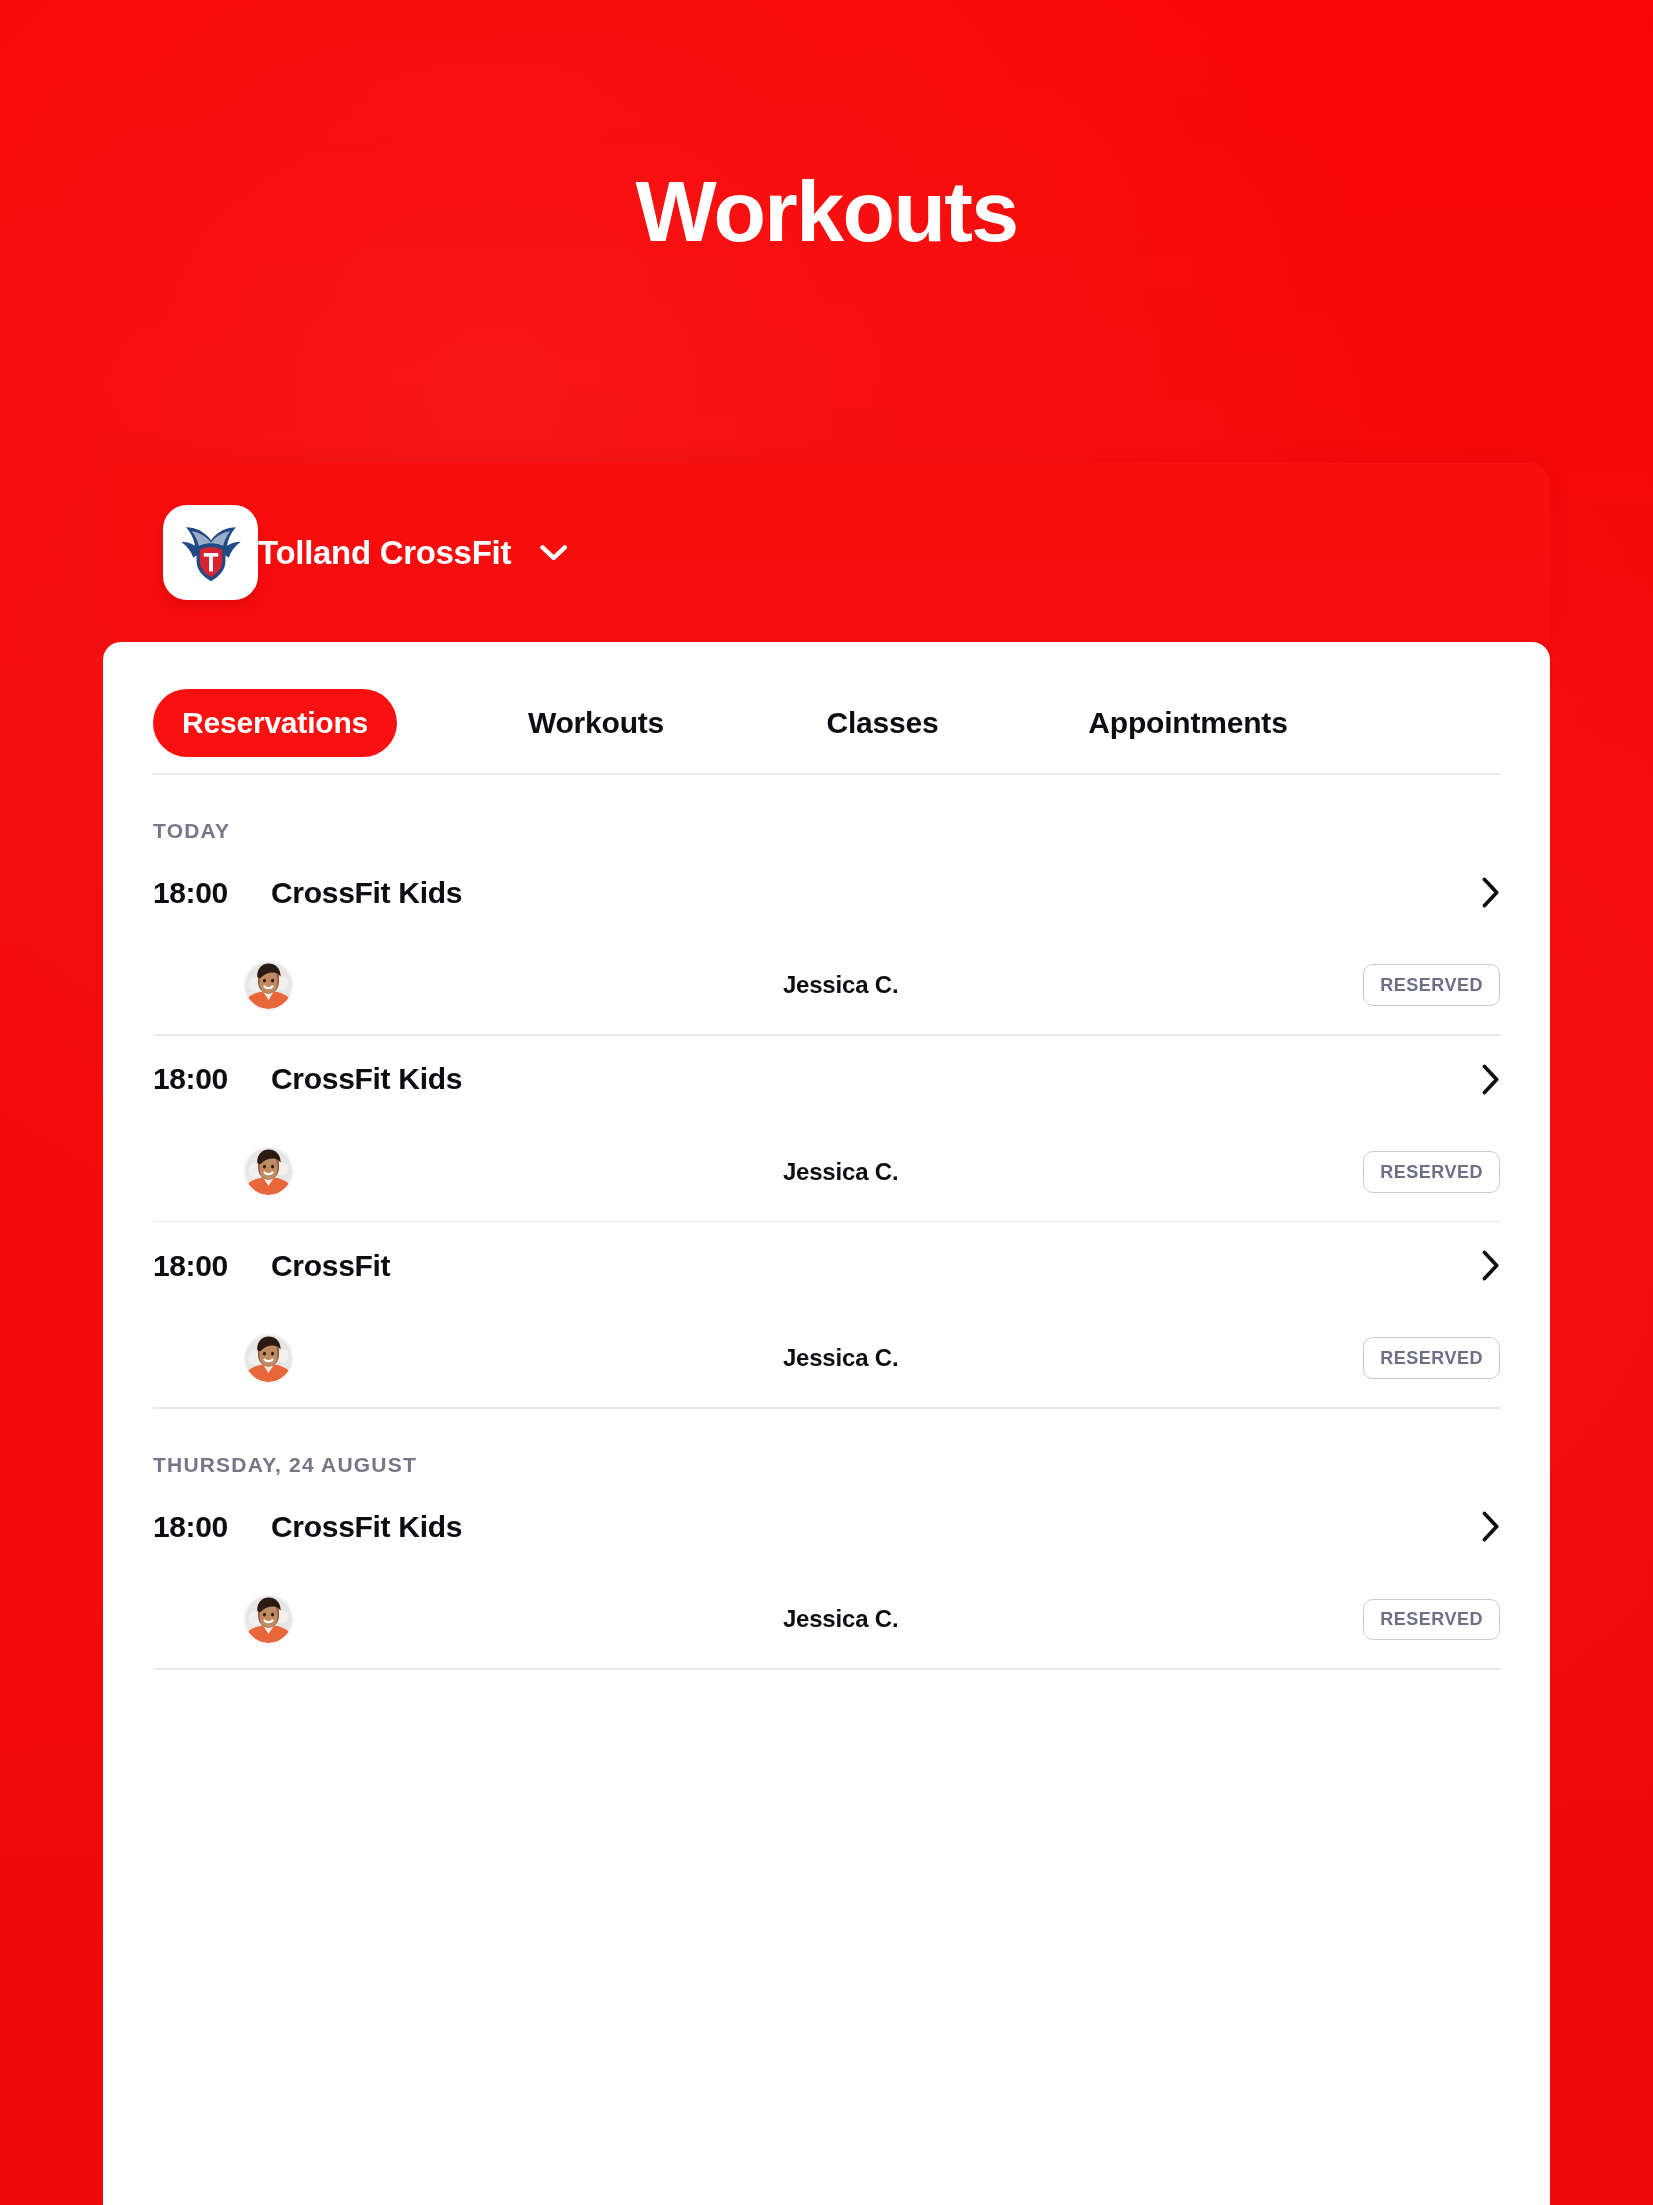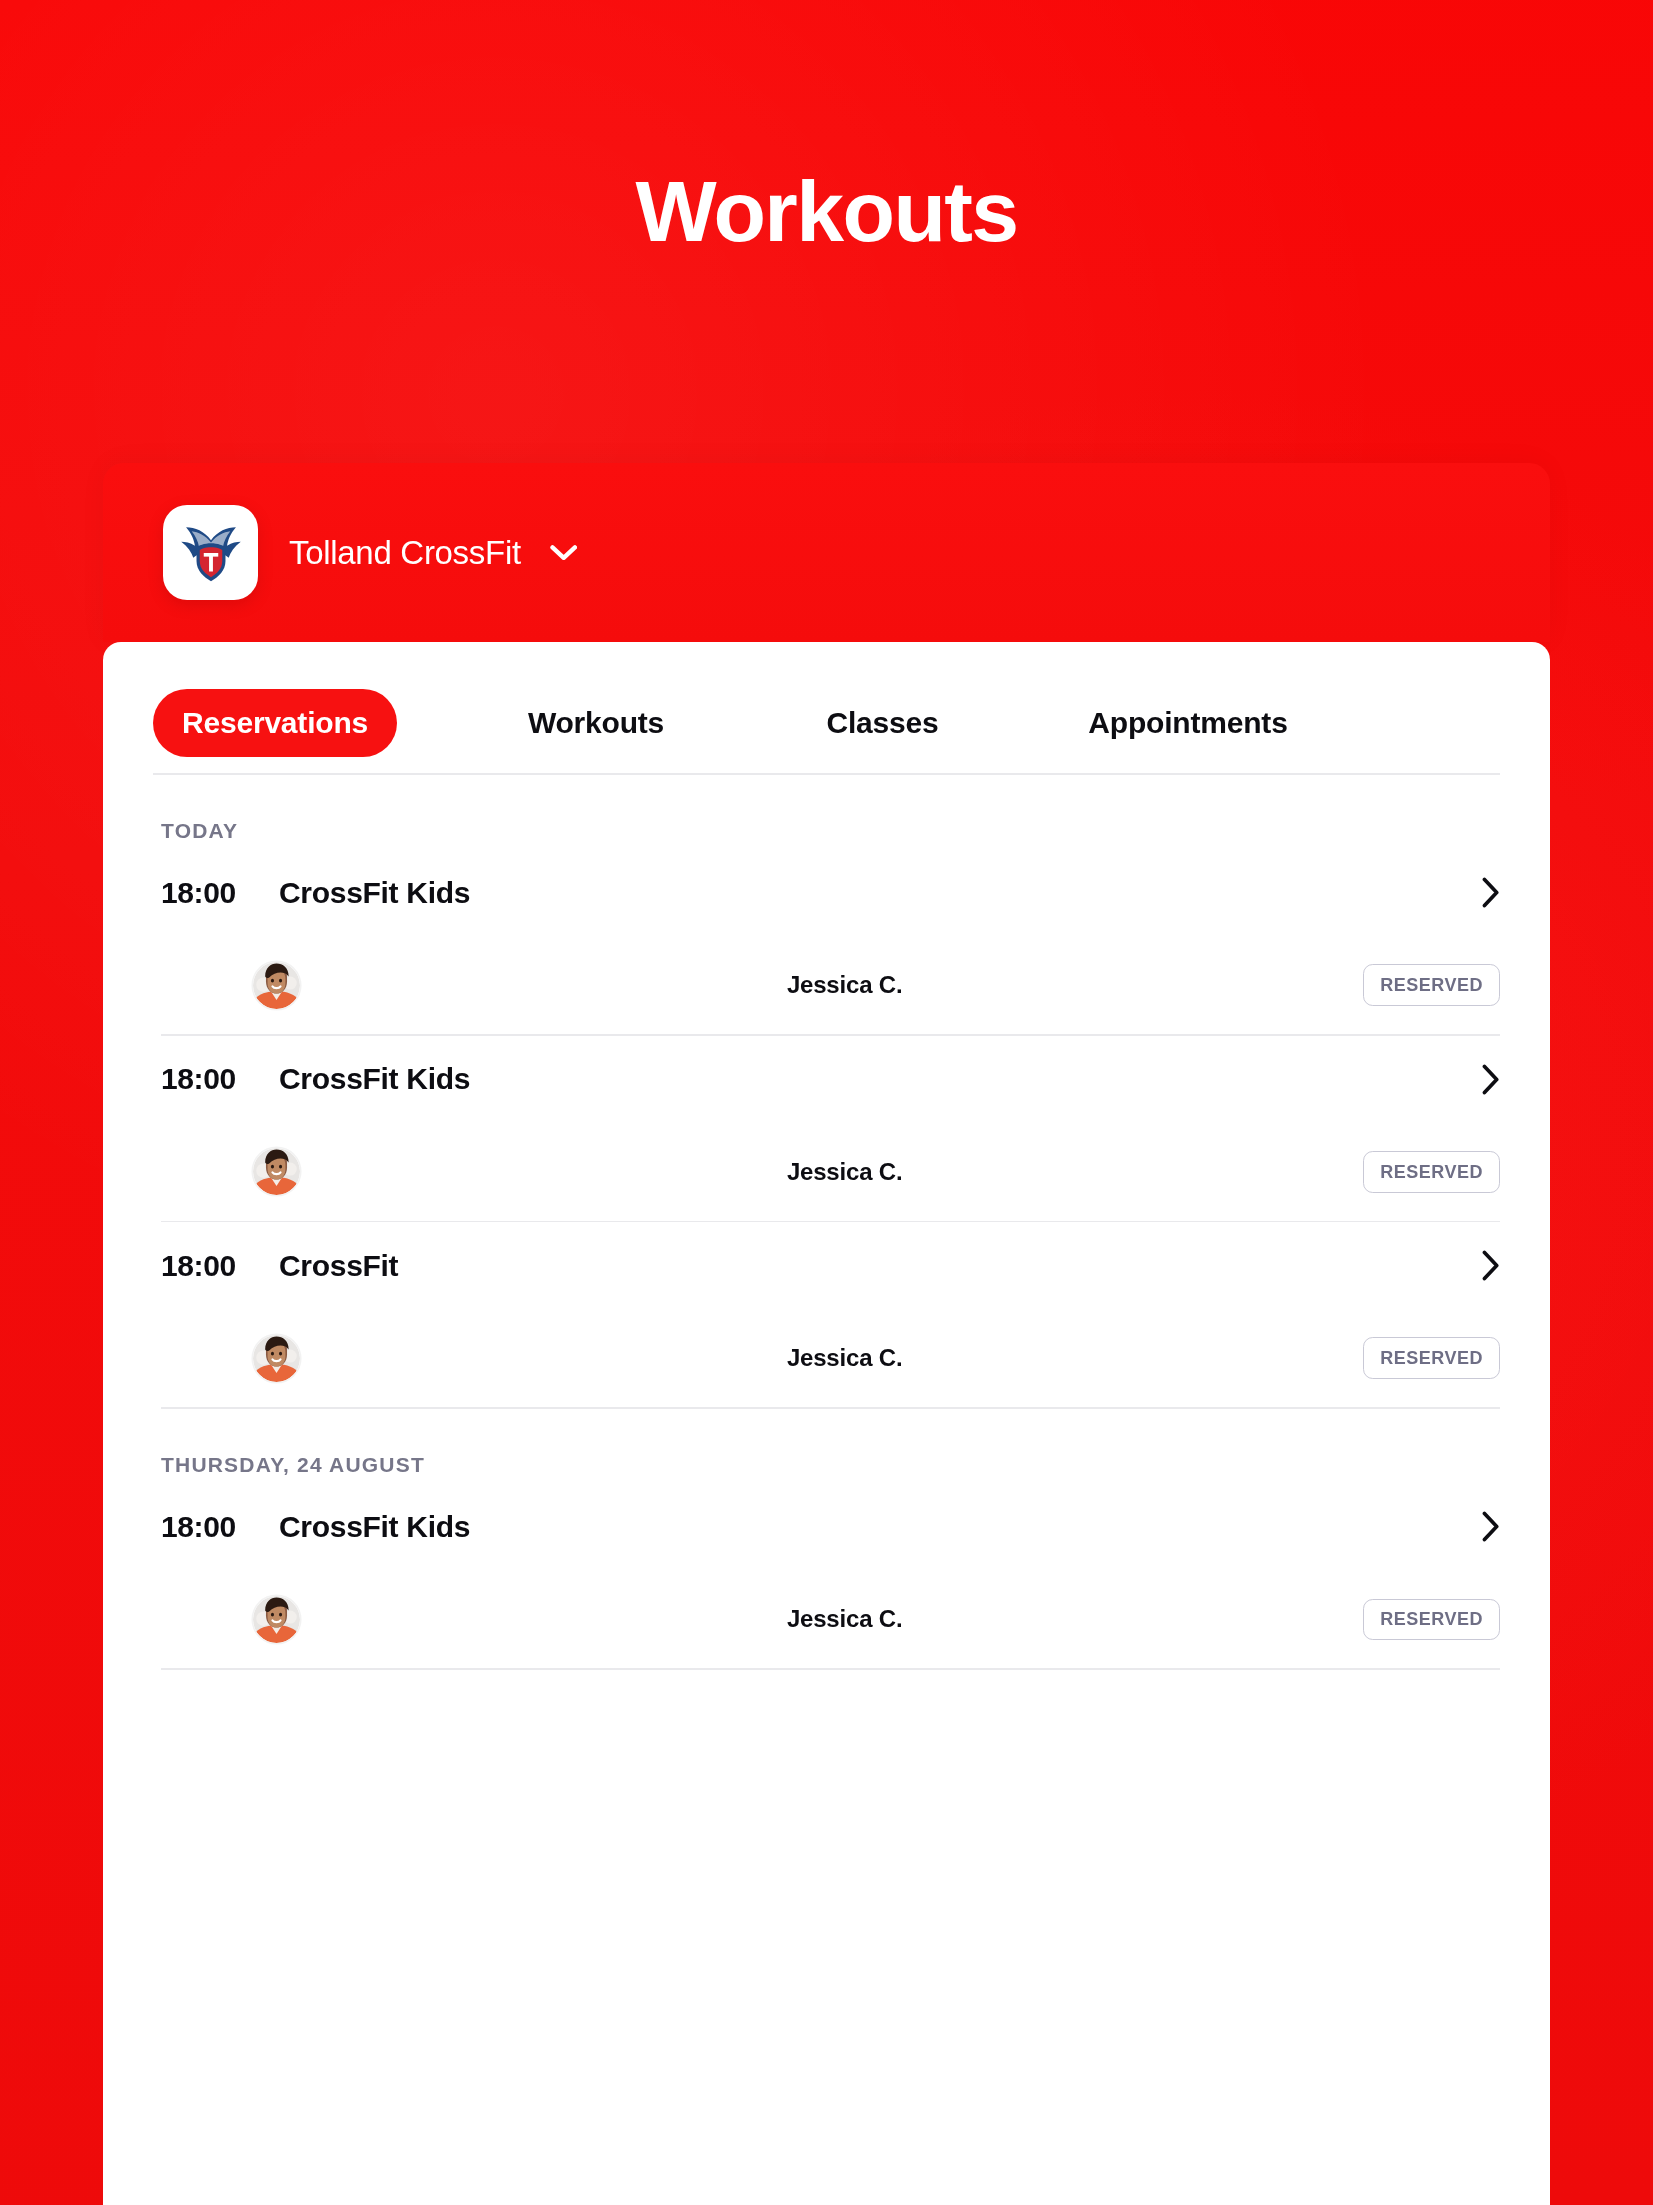--- a/index.html
+++ b/index.html
@@ -69,23 +69,22 @@
     align-items: center;
     justify-content: center;
     box-shadow: 0 4.8px 14.5px rgba(120,0,0,0.18);
     flex: 0 0 auto;
   }
   .gym-logo svg { display: block; }
 
   .gym-name {
     color: #FFFFFF;
     font-size: 33px;
-    font-weight: normal;
+    font-weight: bold;
     letter-spacing: -0.3px;
-    margin-left: 31px;
     white-space: nowrap;
   }
 
   .gym-chevron {
     margin-left: 21px;
     display: flex;
     align-items: center;
     padding: 8px;
   }
 
@@ -129,21 +128,21 @@
     border-radius: 806px;
   }
 
   .tabs-divider {
     height: 1.6px;
     background: #E9E9EC;
     margin: 0 50px;
   }
 
   
-  .list { padding: 0 50px; margin-left: 8px; }
+  .list { padding: 0 50px; }
 
   .section-label {
     font-size: 21px;
     font-weight: bold;
     letter-spacing: 1.2px;
     color: #767689;
     text-transform: uppercase;
     padding-top: 44px;
     padding-bottom: 6.5px;
   }

